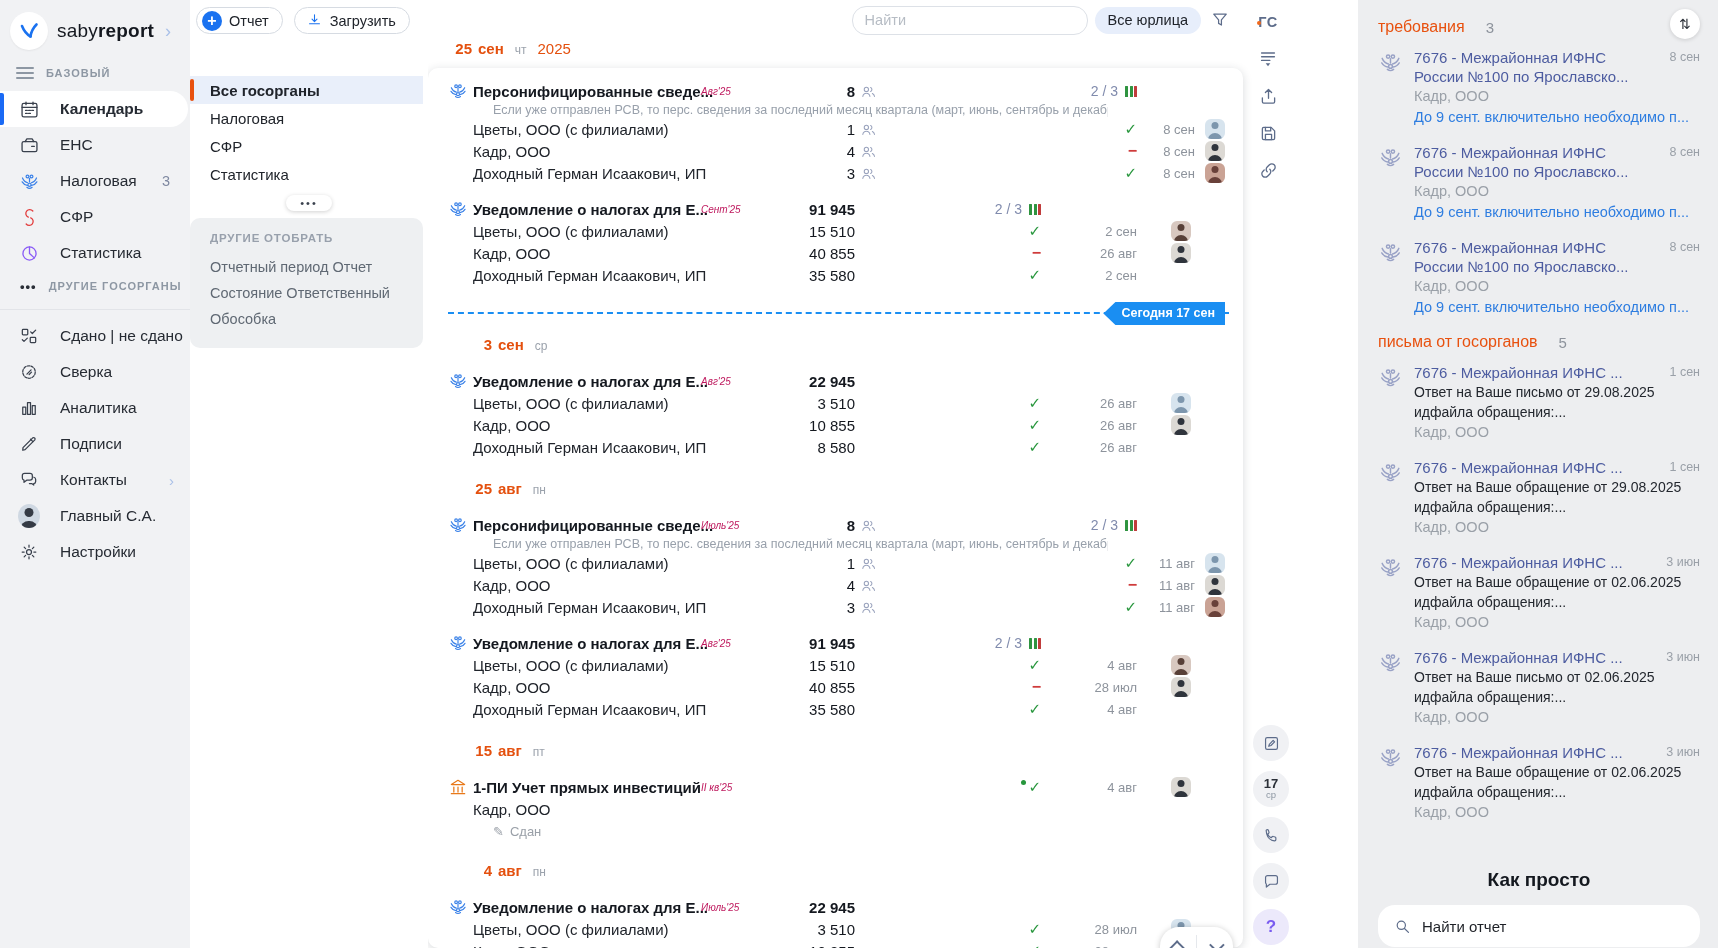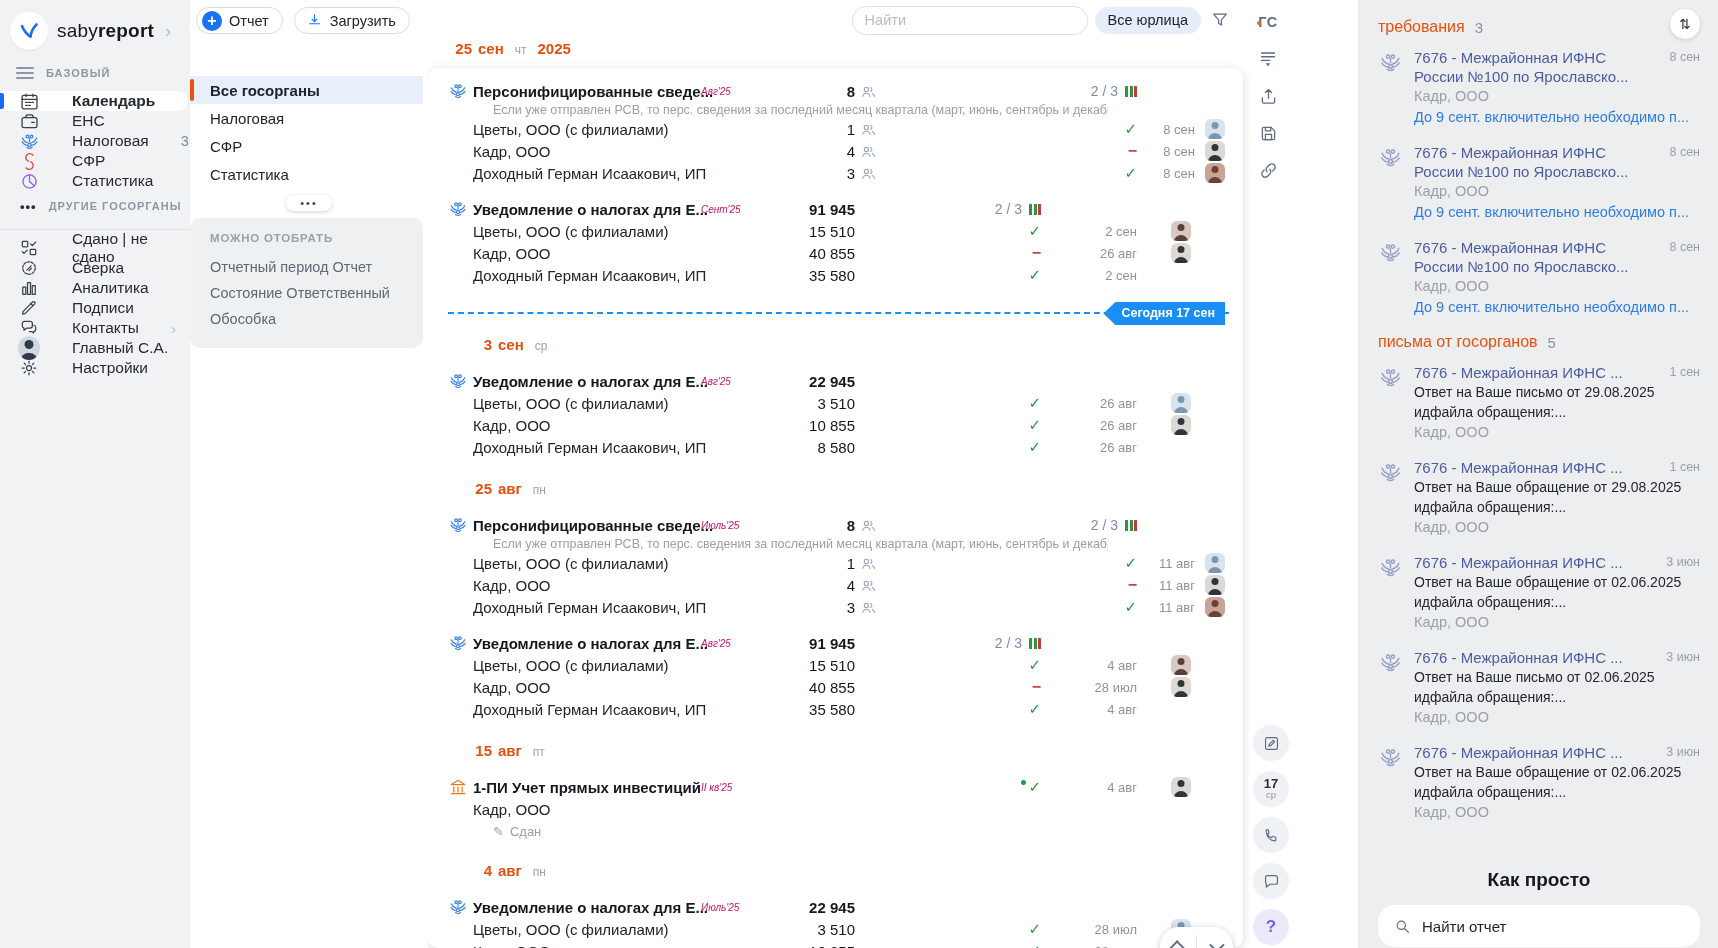--- a/index.html
+++ b/index.html
@@ -12,21 +12,21 @@
   .logo-row{display:flex;align-items:center;gap:9px;padding:9px 0 4px 10px;height:44px;}
   .logo-circle{width:38px;height:38px;border-radius:50%;background:#fff;display:flex;align-items:center;justify-content:center;box-shadow:0 1px 2px rgba(0,0,0,.06);}
   .logo-text{font-size:19px;color:#14181f;letter-spacing:.2px;}
   .logo-text b{font-weight:700;}
   .logo-chev{color:#a9c0e8;font-size:18px;margin-left:2px;}
   .plan-row{display:flex;align-items:center;gap:12px;padding:10px 0 2px 16px;color:#8d97a3;}
   .plan-label{font-size:11px;letter-spacing:1px;font-weight:700;}
   .burger{display:flex;flex-direction:column;gap:3px;width:18px;}
   .burger i{height:2px;background:#8d97a3;border-radius:1px;}
   .side-nav{margin-top:10px;}
-  .side-item{position:relative;display:flex;align-items:center;gap:32px;height:20px;padding-left:18px;font-size:15.5px;color:#262b33;cursor:pointer;}
+  .side-item{position:relative;display:flex;align-items:center;gap:20px;height:36px;padding-left:18px;font-size:15.5px;color:#262b33;cursor:pointer;}
   .side-item .sicon{width:22px;height:22px;flex:0 0 22px;display:flex;align-items:center;justify-content:center;}
   .side-item.selected{background:#fff;border-radius:0 20px 20px 0;width:188px;box-sizing:border-box;font-weight:600;}
   .side-item.selected::before{content:'';position:absolute;left:0;top:2px;bottom:2px;width:4px;background:#1a6af5;border-radius:0 2px 2px 0;}
   .ic-dark{color:#3a414d}.ic-blue{color:#3b82e8}.ic-red{color:#e23d3d}.ic-purple{color:#8a5cf6}
   .side-badge{margin-left:auto;margin-right:20px;color:#7e88a0;font-size:14.5px;}
   .side-chev{margin-left:auto;margin-right:16px;color:#a9c0e8;font-size:15px;}
   .side-sub{display:flex;align-items:center;gap:12px;height:30px;padding-left:20px;color:#8d97a3;font-size:11px;letter-spacing:1px;font-weight:700;}
   .side-sub .dots{color:#2b3038;font-size:13px;letter-spacing:1px;}
   .side-divider{height:1px;background:#e2e4e8;margin:8px 0;}
   .avatar-photo{width:24px;height:24px;border-radius:50%;position:relative;overflow:hidden;background:#cfd8e2;}
@@ -55,21 +55,21 @@
   .main-top{height:40px;display:flex;align-items:center;justify-content:flex-end;gap:9px;padding-right:13px;flex:0 0 40px;}
   .search-input{width:210px;height:27px;border:1px solid #dde1e7;border-radius:14px;padding:0 12px;font-size:14.5px;font-family:inherit;color:#20242b;outline:none;}
   .search-input::placeholder{color:#b6bcc4;}
   .org-pill{height:27px;border-radius:14px;background:#e7eefb;display:flex;align-items:center;padding:0 13px;font-size:14.5px;color:#20242b;cursor:pointer;margin-left:-2px;}
   .funnel{color:#5d6c8a;cursor:pointer;}
   .first-date{height:28px;display:flex;align-items:baseline;padding-left:20px;flex:0 0 28px;}
   .cal-date{display:flex;align-items:baseline;padding-left:20px;height:20px;margin:22px 0 8px;}
   .first-date .dnum,.cal-date .dnum{width:24px;text-align:right;font-size:15px;font-weight:700;color:#e4500e;}
   .dmon{margin-left:6px;font-size:15px;font-weight:700;color:#e4500e;}
   .dwd{margin-left:11px;font-size:12px;color:#9ba2ac;}
-  .dyr{margin-left:11px;font-size:15px;font-weight:700;color:#e4500e;}
+  .dyr{margin-left:11px;font-size:15px;font-weight:400;color:#e4500e;}
   .card{background:#fff;border-radius:10px;box-shadow:0 2px 10px rgba(40,50,60,.18);flex:1 1 auto;overflow:hidden;padding:12px 14px 0 20px;position:relative;}
   .cgrid{display:grid;grid-template-columns:25px 228px 68px 86px 26px 1fr 96px 58px 34px;align-items:center;height:22px;}
   .c-icon{width:20px;height:20px;color:#3b82e8;}
   .c-icon.orange{color:#e8791a;}
   .c-title{font-size:15px;font-weight:700;color:#14181f;white-space:nowrap;}
   .c-org{font-size:15px;color:#20242b;white-space:nowrap;}
   .c-period{font-size:10px;color:#be185d;white-space:nowrap;font-style:italic;}
   .c-value{font-size:15px;color:#14181f;text-align:right;white-space:nowrap;}
   .head .c-value{font-weight:700;}
   .c-people{color:#9aa3bd;padding-left:5px;}
@@ -108,21 +108,21 @@
   .gs{position:relative;font-size:14.5px;font-weight:700;letter-spacing:.5px;color:#5d6c8a;}
   .gs::before{content:'';position:absolute;left:-1px;bottom:5px;width:4px;height:4px;border-radius:50%;background:#f0681c;}
   .tool-bottom{position:absolute;left:10px;bottom:3px;display:flex;flex-direction:column;gap:10px;}
   .circle-btn{width:36px;height:36px;border-radius:50%;background:#f0f1f4;display:flex;flex-direction:column;align-items:center;justify-content:center;color:#5d6c8a;cursor:pointer;}
   .circle-btn.help{background:#ece9fb;color:#7a5cf0;font-size:17px;font-weight:700;}
   .daychip .dnum2{font-size:13px;font-weight:700;color:#2b3038;line-height:12px;}
   .daychip .dwd2{font-size:9.5px;color:#8d97a3;line-height:10px;}
 
   
   .rightpanel{width:360px;flex:0 0 360px;background:#edeef0;padding:10px 18px 0 20px;box-sizing:border-box;position:relative;overflow:hidden;}
-  .rp-header{display:flex;align-items:flex-end;gap:10px;margin:8px 0 12px;}
+  .rp-header{display:flex;align-items:flex-end;gap:21px;margin:8px 0 12px;}
   .rp-header .rp-title{color:#e8510f;font-size:16px;}
   .rp-header .rp-count{color:#8d939c;font-size:15px;}
   .sort-btn{position:absolute;top:9px;right:18px;width:30px;height:30px;border-radius:50%;background:#fff;box-shadow:0 1px 4px rgba(0,0,0,.15);display:flex;align-items:center;justify-content:center;font-size:14px;color:#2b3038;cursor:pointer;}
   .rp-item{display:flex;gap:10px;margin-bottom:15px;cursor:pointer;}
   .rp-icon{width:26px;flex:0 0 26px;color:#99a2c6;padding-top:2px;}
   .rp-body{flex:1;min-width:0;}
   .rp-line1{display:flex;align-items:flex-start;}
   .rp-t{color:#4d5ca0;font-size:15px;line-height:19px;max-width:238px;}
   .rp-date{margin-left:auto;color:#9aa0a8;font-size:12.5px;white-space:nowrap;padding-top:2px;}
   .rp-text{color:#23272e;font-size:14px;line-height:20px;}
@@ -441,21 +441,21 @@
       </button>
     </div>
     <div class="filter-panel">
       <div class="filter-row selected">Все госорганы</div>
       <div class="filter-row">Налоговая</div>
       <div class="filter-row">СФР</div>
       <div class="filter-row">Статистика</div>
       <div class="dots-pill">•••</div>
     </div>
     <div class="can-select">
-      <div class="cs-title">МОЖНО ОТОБРАТЬ</div>
+      <div class="cs-title">ДРУГИЕ ОТОБРАТЬ</div>
       <div class="cs-links">
         <span>Отчетный период</span><span>Отчет</span><br>
         <span>Состояние</span><span>Ответственный</span><br>
         <span>Обособка</span>
       </div>
     </div>
   </section>
 
   <section class="main">
     <div class="main-top">

